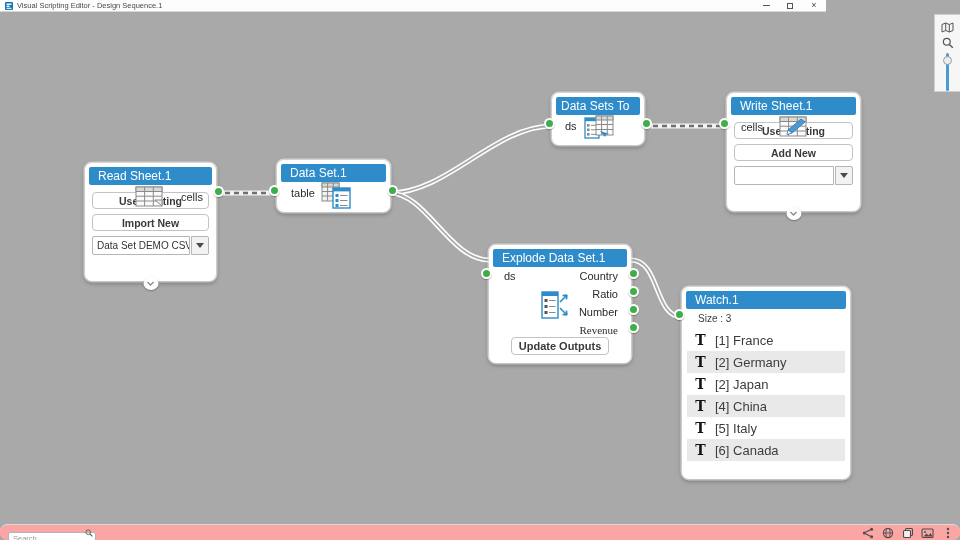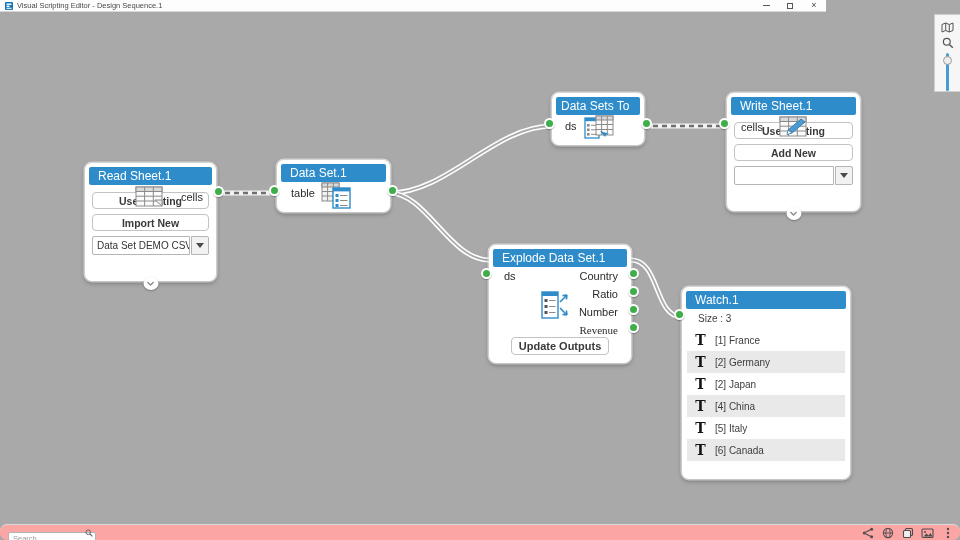--- a/index.html
+++ b/index.html
@@ -56,21 +56,21 @@
   #node-write  { left:727px; top:81px;  width:133px; height:118px; }
   #node-expl   { left:489px; top:233px; width:142px; height:118px; }
   #node-watch  { left:682px; top:275px; width:168px; height:192px; }
 
   
   .watch-size { position:absolute; top:26px; left:16px; font-size:10px; color:#3c3c3c; }
   .watch-rows { position:absolute; top:42px; left:5px; right:5px; }
   .watch-row { height:22px; display:flex; align-items:center; padding-left:6px; }
   .watch-row.alt { background:#e9e9e9; }
   .t-icon { font-family:"DejaVu Serif", serif; font-weight:bold; font-size:14px; color:#141414; width:15px; text-align:center; }
-  .watch-label { font-size:10px; color:#3d3d3d; margin-left:7px; }
+  .watch-label { font-size:13px; color:#3d3d3d; margin-left:7px; }
 
   
   .upd-btn { position:absolute; left:22px; top:92px; width:98px; height:18px; background:#fff; border:1px solid #c3c3c3;
     border-radius:4px; font-weight:bold; font-size:11px; color:#3a3a3a; text-align:center; line-height:17px; }
 
   
   .footer { position:absolute; left:0; top:524px; width:960px; height:16px; background:#fca5a5;
     border-top:1px solid #d9d9d9; z-index:10; display:flex; align-items:center;border-radius:7px; }
   .search-wrap { position:relative; margin-left:8px; width:88px; height:12px; }
   .search-input { width:88px; height:12px; border:1px solid #b3b3b3; border-radius:2px; background:#fff;

